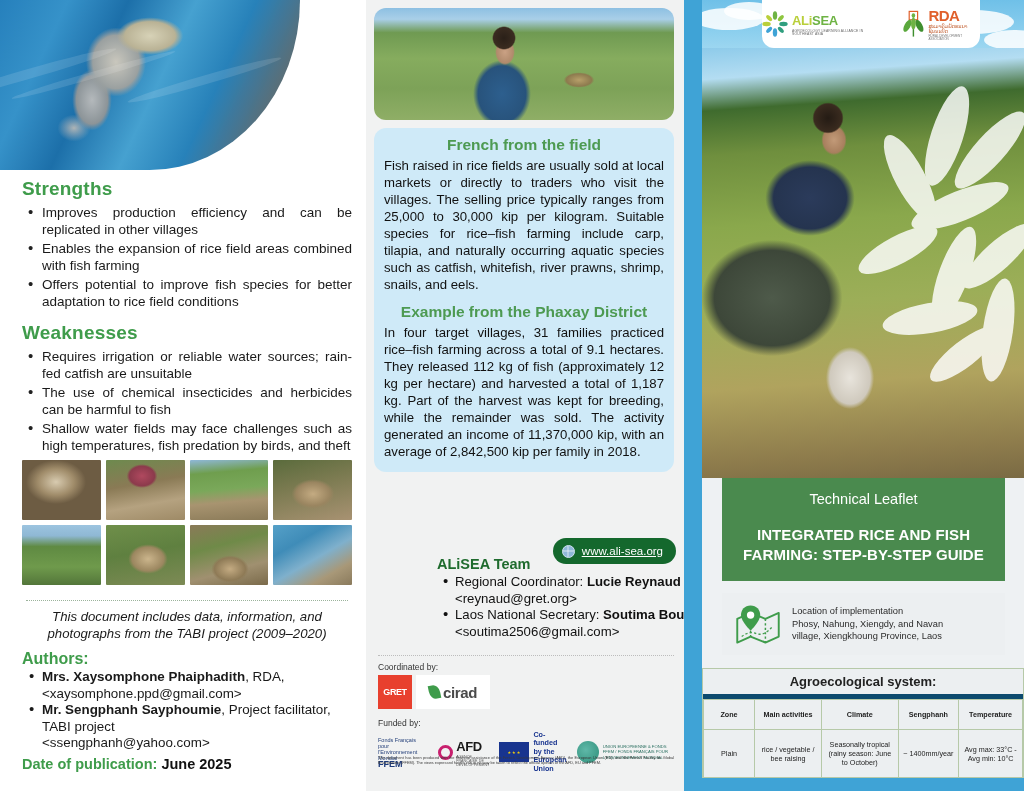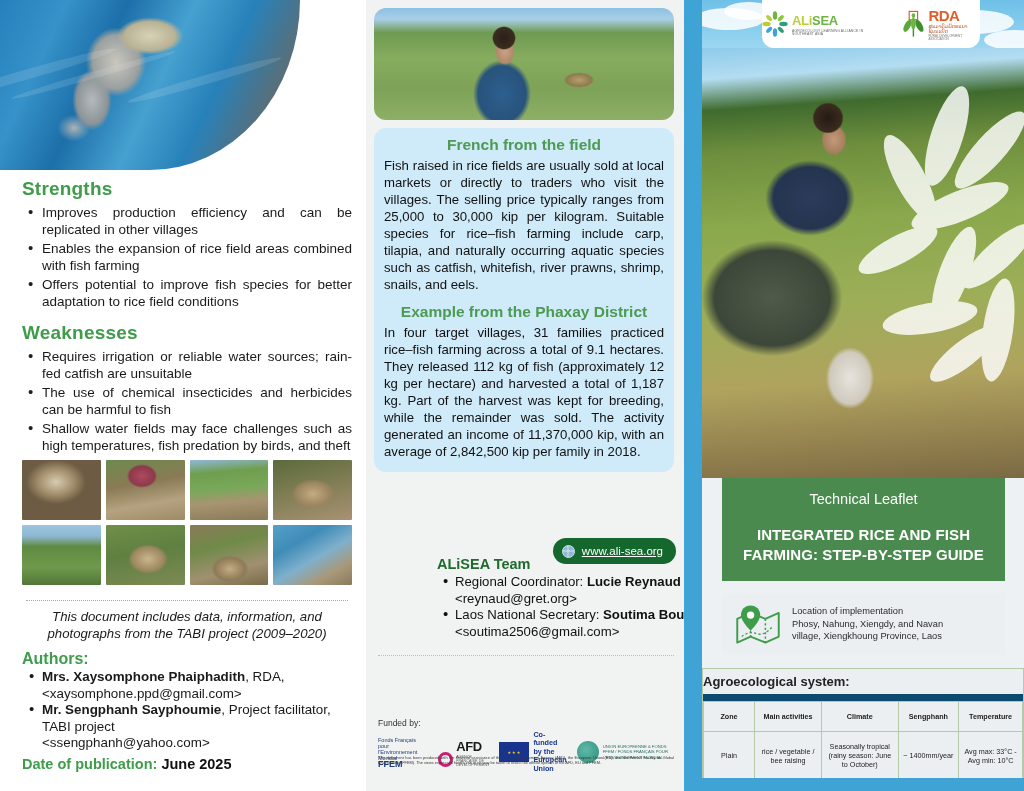--- a/index.html
+++ b/index.html
@@ -169,21 +169,21 @@
   .leaf {
     width: 11px; height: 14px; background: #3f9c4b; border-radius: 0 60% 0 60%;
     transform: rotate(-12deg); flex: 0 0 auto;
   }
   .cirad-word { font-size: 15px; color: #4a4a4a; font-weight: bold; letter-spacing: -.4px; }
 
   .funders { position: absolute; left: 12px; top: 718px; width: 296px; }
   .fund-row { display: flex; align-items: center; gap: 10px; margin-top: 3px; }
   .logo-ffem { font-size: 5.5px; line-height: 6px; color: #25407a; }
   .logo-ffem b { display: block; font-size: 9px; color: #1d3a7a; }
-  .logo-afd { display: flex; align-items: flex-end; gap: 3px; }
+  .logo-afd { display: flex; align-items: center; gap: 3px; }
   .afd-o {
     width: 15px; height: 15px; border-radius: 50%; border: 3px solid #c8206e; flex: 0 0 auto;
   }
   .afd-txt { font-size: 13px; font-weight: bold; color: #1a1a1a; letter-spacing: -.3px; }
   .afd-sub { font-size: 3.6px; color: #555; display: block; letter-spacing: .1px; }
   .logo-eu { display: flex; align-items: center; gap: 4px; }
   .eu-flag {
     width: 30px; height: 20px; background: #18348f; position: relative; flex: 0 0 auto;
   }
   .eu-flag::after {
@@ -259,22 +259,22 @@
     background: #eceff1; display: flex; align-items: center; gap: 10px; padding: 0 12px;
   }
   .map-icon { width: 48px; height: 40px; flex: 0 0 auto; }
   .loc-text { font-size: 9.3px; line-height: 12.6px; color: #2b2b2b; }
 
   .agro {
     position: absolute; left: 18px; top: 668px; width: 322px; background: #eceff1;
     border: 1px solid #b6c9a8;
   }
   .agro-title {
-    text-align: left; font-size: 13px; font-weight: bold; color: #222; padding: 5px 0 5px 0;
-    border-bottom: 7px solid #0c4a6e;
+    text-align: center; font-size: 13px; font-weight: bold; color: #222; padding: 5px 0 5px 0;
+    border-bottom: 5px solid #0c4a6e;
   }
   .agro table { width: 100%; border-collapse: collapse; }
   .agro th, .agro td {
     border: 1px solid #b6c9a8; font-size: 7.2px; color: #222; text-align: center;
     padding: 6px 3px; line-height: 9px;
   }
   .agro th { font-weight: bold; height: 30px; }
   .agro td { height: 48px; }
   .bottom-blue { position: absolute; left: 0; bottom: 0; width: 340px; height: 13px; background: #3fa3d6; }
 </style>
@@ -358,20 +358,30 @@
       <ul>
         <li><span>Regional Coordinator: </span><b>Lucie Reynaud</b><br><span>&lt;reynaud@gret.org&gt;</span></li>
         <li><span>Laos National Secretary: </span><b>Soutima Boudvised</b><br><span>&lt;soutima2506@gmail.com&gt;</span></li>
       </ul>
     </div>
 
     <div class="mid-rule" style="top:655px;"></div>
 
     <div class="supporters">
       <div class="sup-row">
+        <div>
+          <div class="sup-label">Coordinated by:</div>
+          <div style="display:flex;gap:4px;align-items:center;">
+            <div class="logo-gret">GRET</div>
+            <div class="logo-cirad">
+              <span class="leaf"></span>
+              <span class="cirad-word">cirad</span>
+            </div>
+          </div>
+        </div>
       </div>
     </div>
 
     <div class="funders">
       <div class="sup-label">Funded by:</div>
       <div class="fund-row">
         <div class="logo-ffem">
           <span>Fonds Français pour l'Environnement Mondial</span>
           <b>FFEM</b>
         </div>

